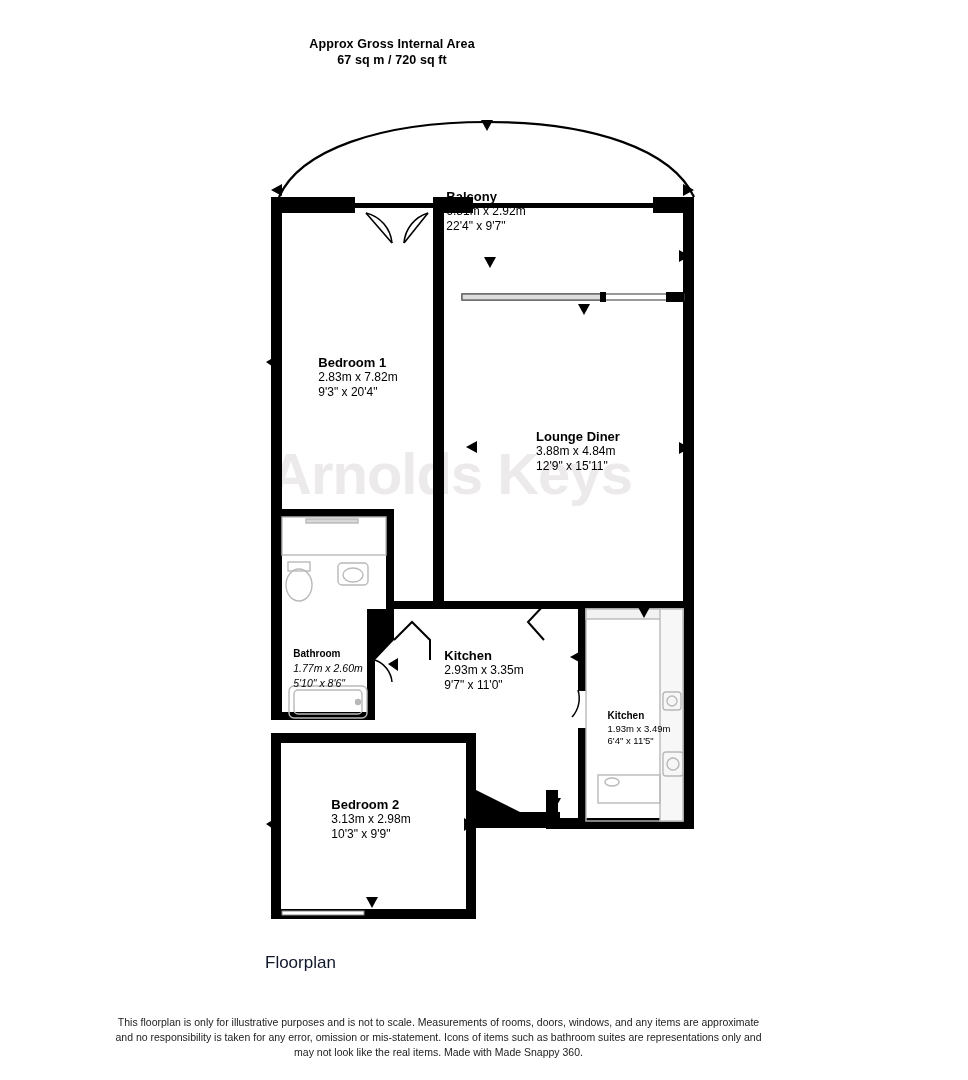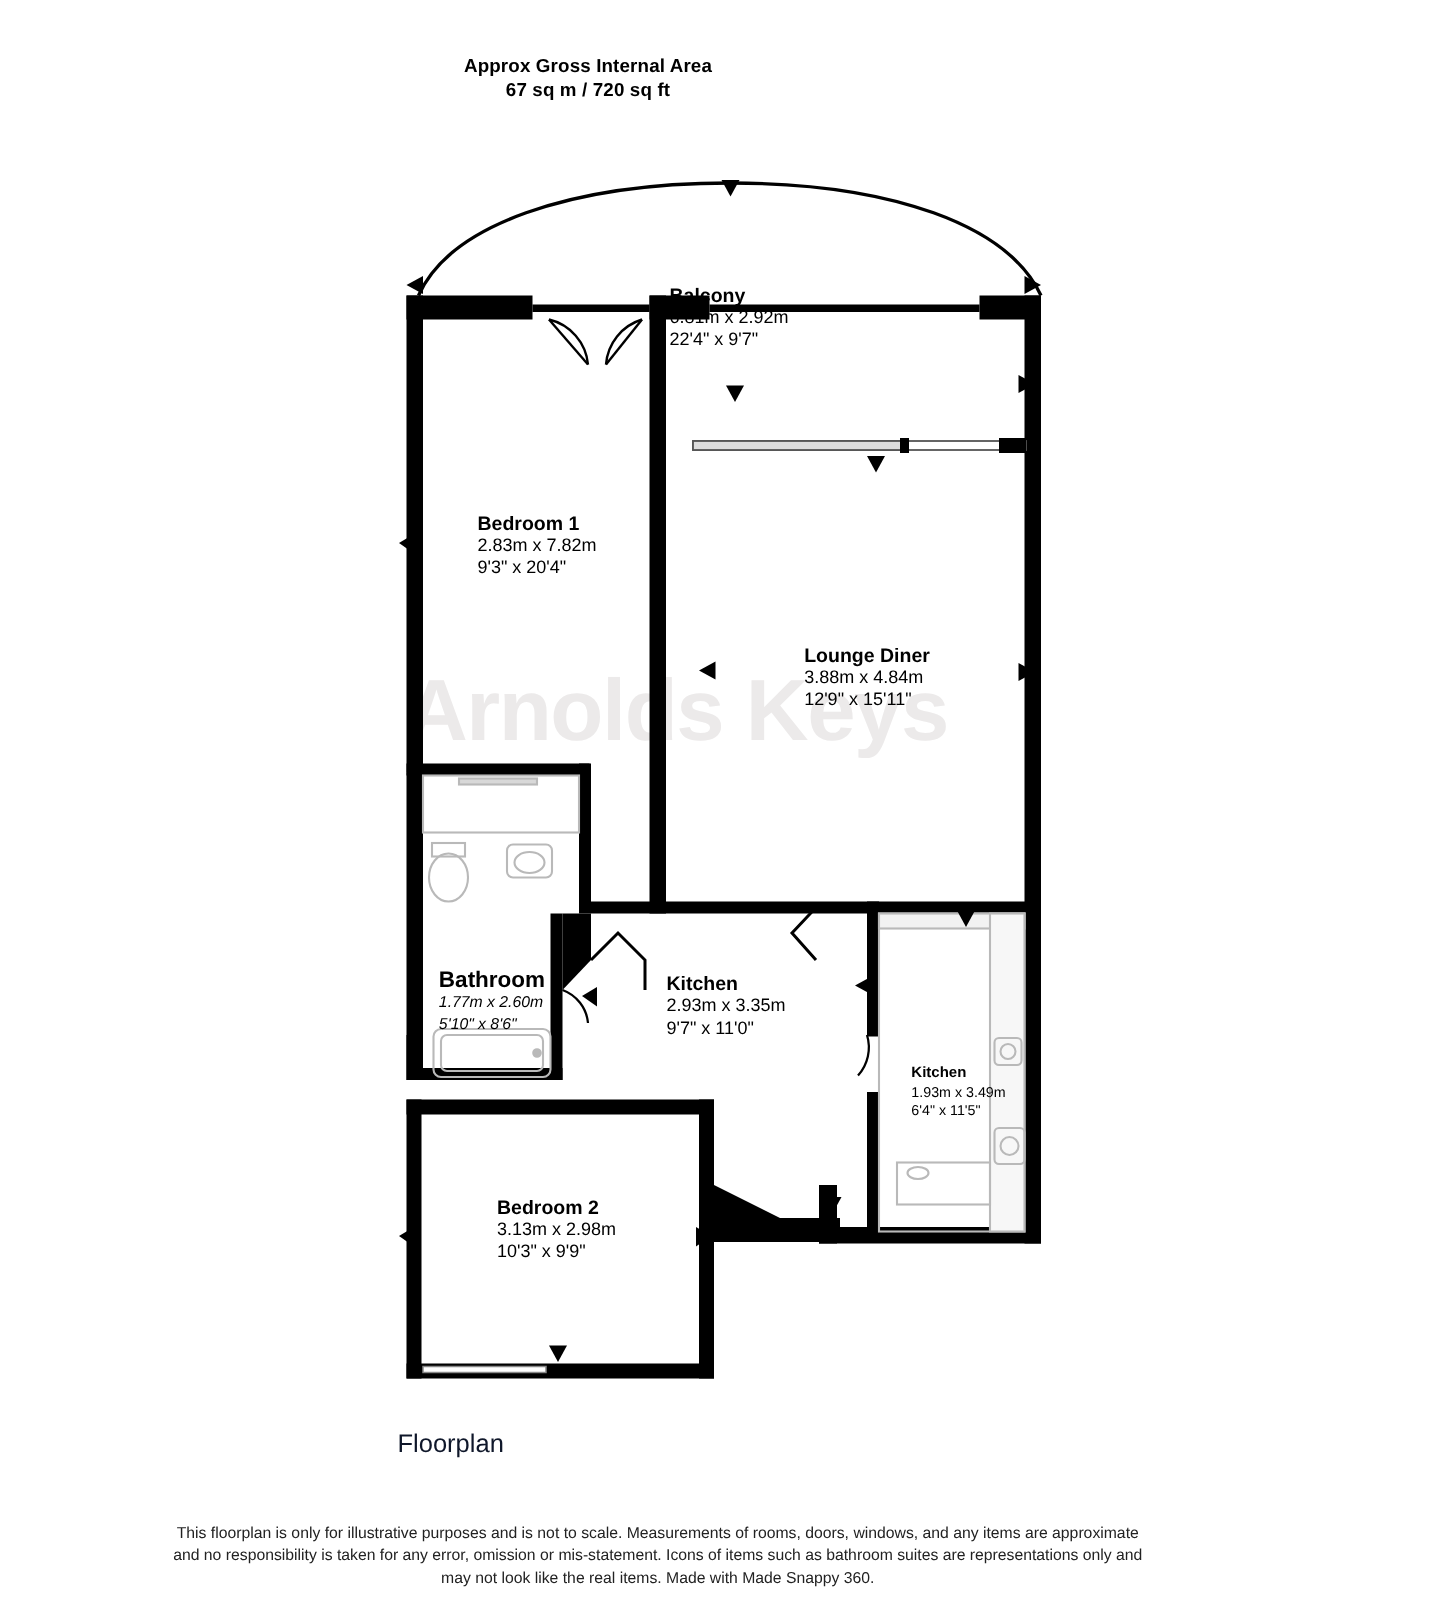--- a/index.html
+++ b/index.html
@@ -62,21 +62,21 @@
   }
   .room-label .nm {
     font-size: 13px;
     font-weight: bold;
     display: block;
   }
   .room-label .dm, .room-label .df {
     font-size: 12px;
     display: block;
   }
-  .room-label.small .nm { font-size: 15px; }
+  .room-label.small .nm { font-size: 10px; }
   .room-label.small .dm, .room-label.small .df { font-size: 10.5px; font-style: italic; }
   .room-label.tiny .nm { font-size: 10px; }
   .room-label.tiny .dm, .room-label.tiny .df { font-size: 9.5px; line-height: 12px; }
 
   
   .floorplan-title {
     position: absolute;
     left: 265px;
     top: 953px;
     font-size: 17px;
@@ -242,21 +242,21 @@
     </g>
 
   </svg>
 
   <div class="room-label" style="left:486px; top:189px; transform:translateX(-50%);">
     <span class="nm">Balcony</span>
     <span class="dm">6.81m x 2.92m</span>
     <span class="df">22'4" x 9'7"</span>
   </div>
 
-  <div class="room-label" style="left:358px; top:341px; transform:translateX(-50%);">
+  <div class="room-label" style="left:358px; top:355px; transform:translateX(-50%);">
     <span class="nm">Bedroom 1</span>
     <span class="dm">2.83m x 7.82m</span>
     <span class="df">9'3" x 20'4"</span>
   </div>
 
   <div class="room-label" style="left:578px; top:429px; transform:translateX(-50%);">
     <span class="nm">Lounge Diner</span>
     <span class="dm">3.88m x 4.84m</span>
     <span class="df">12'9" x 15'11"</span>
   </div>

